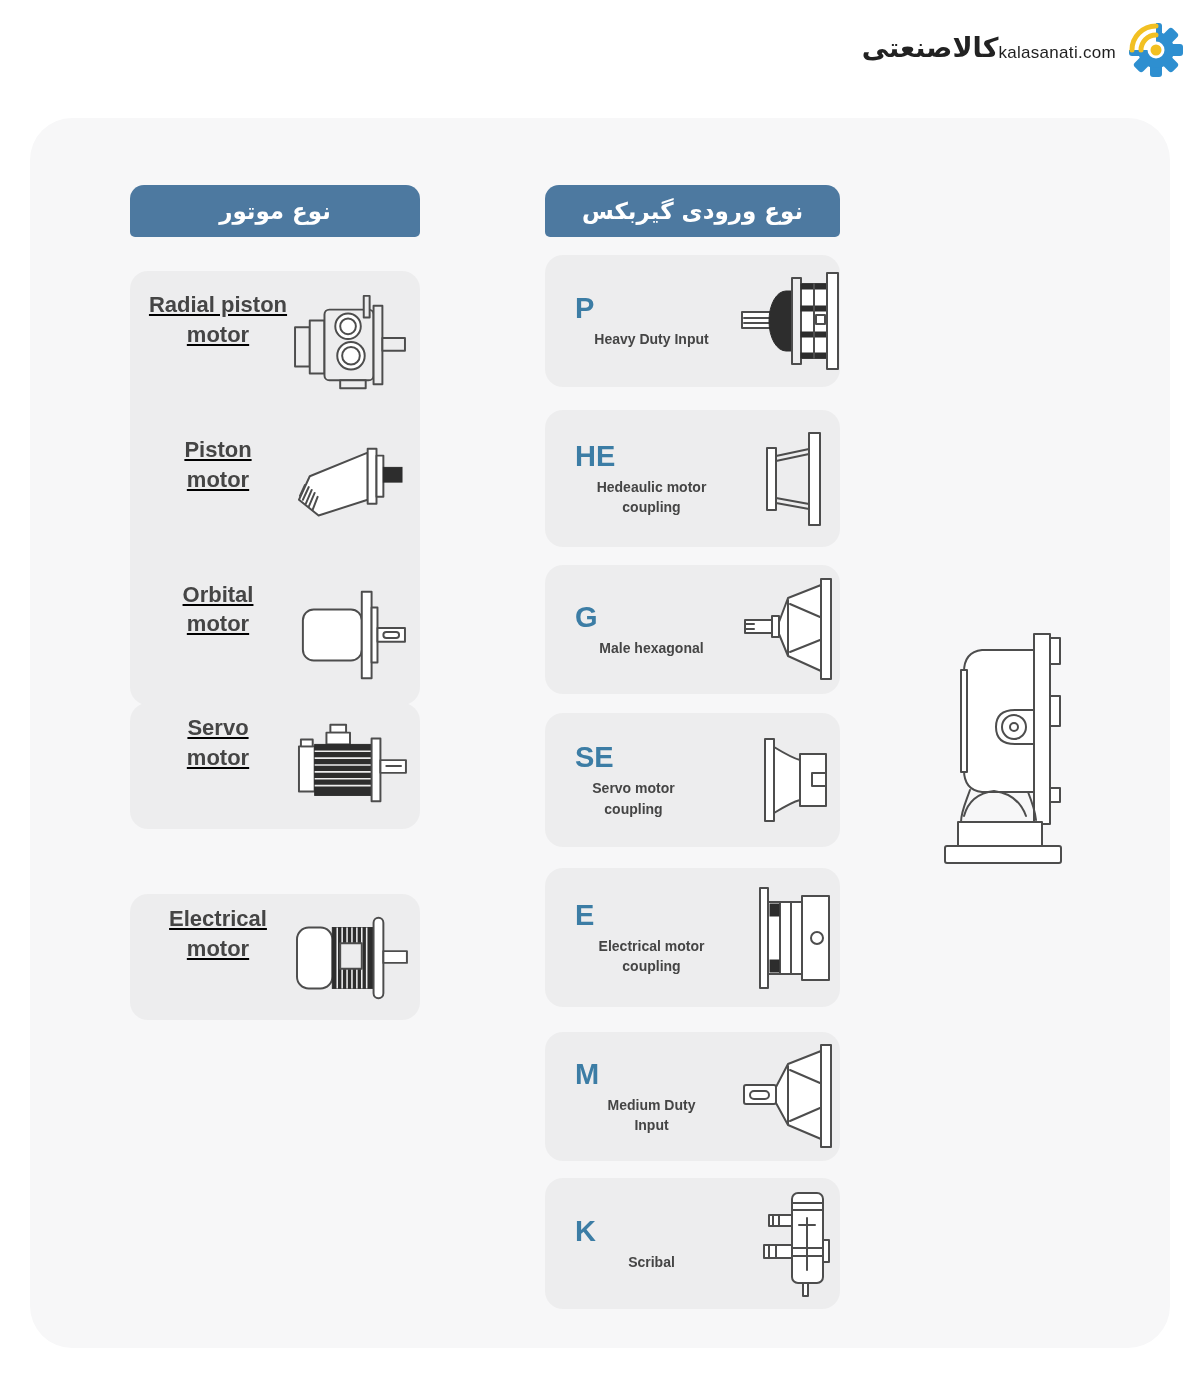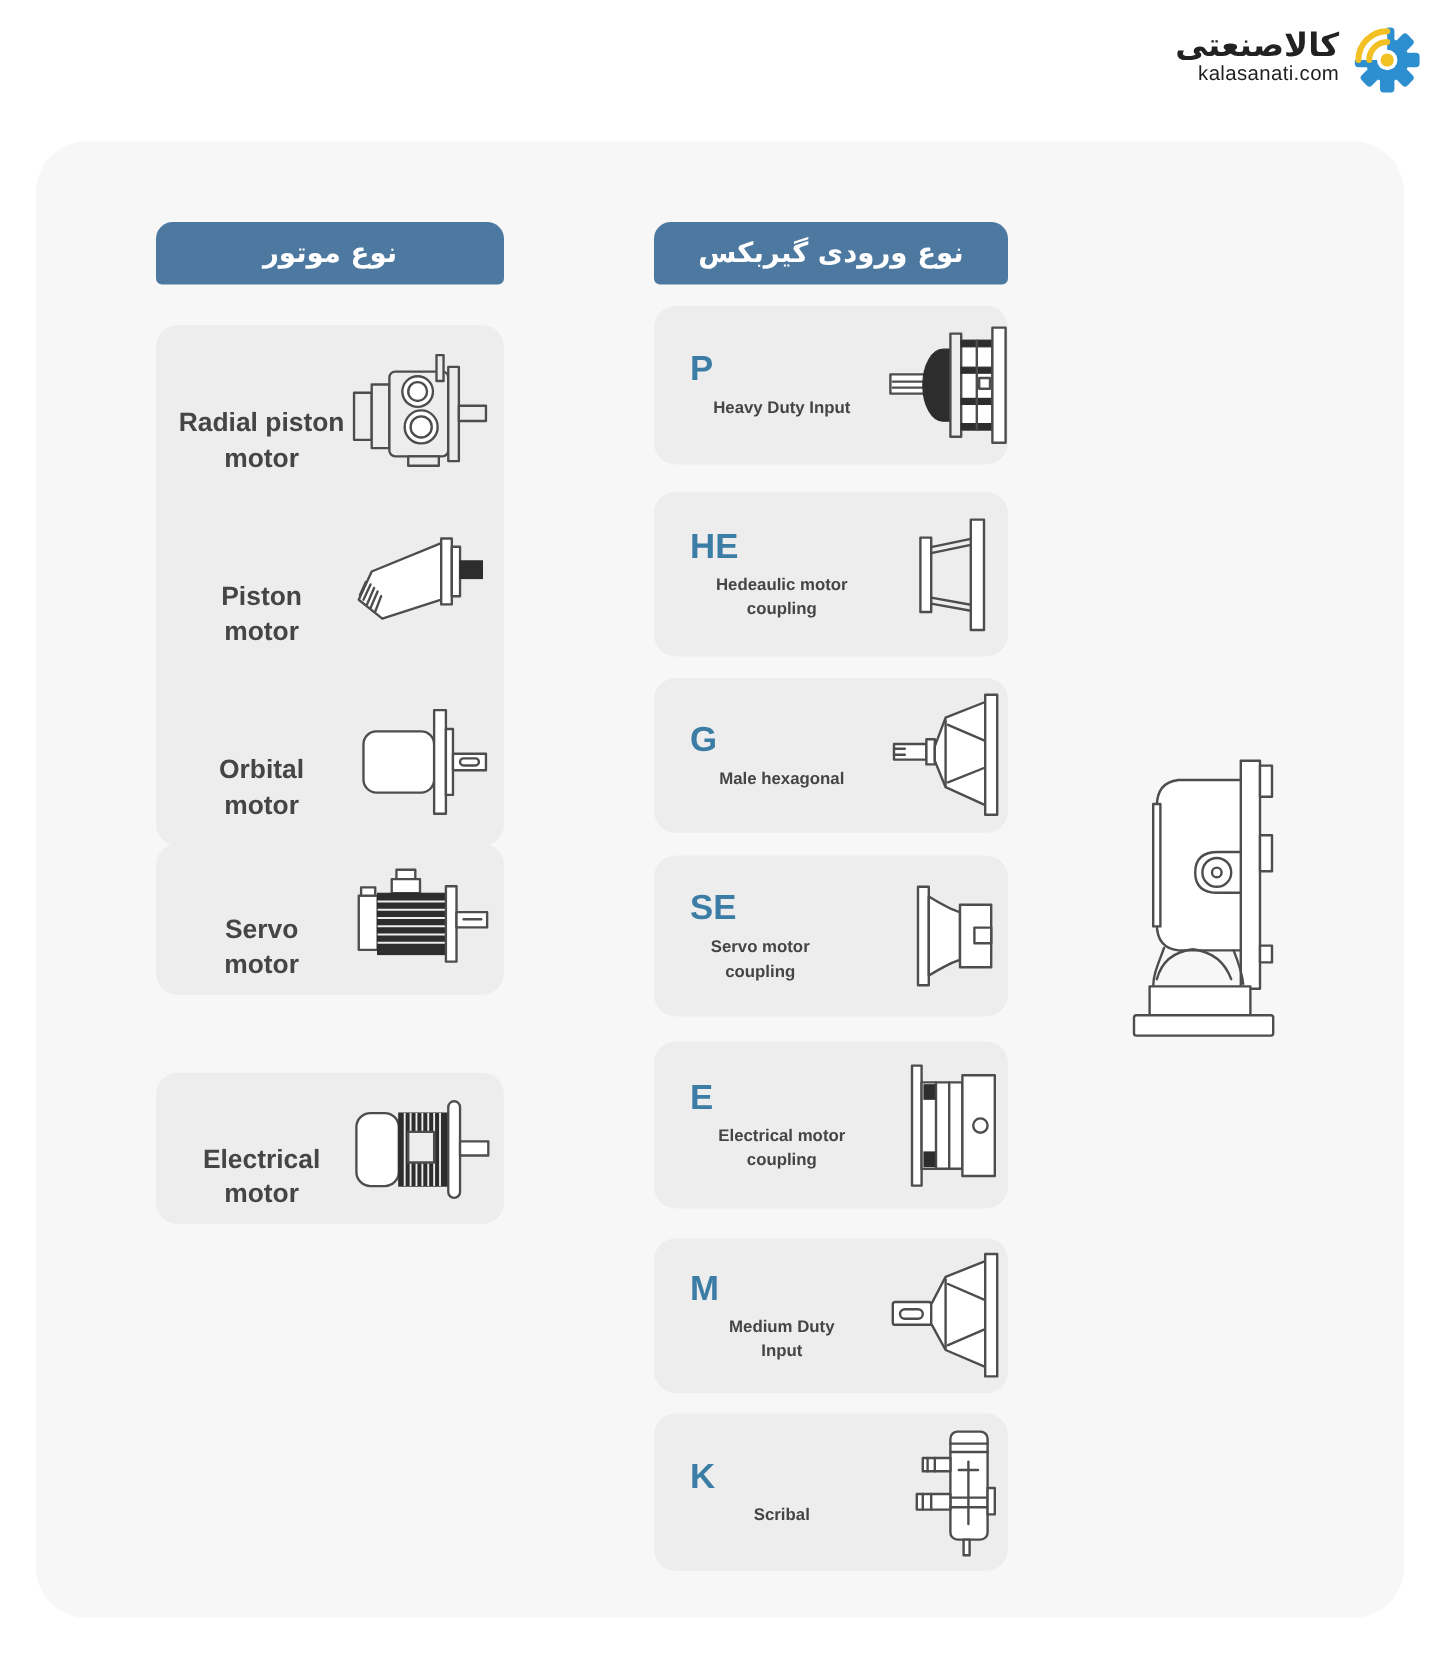--- a/index.html
+++ b/index.html
@@ -3,34 +3,34 @@
 <meta charset="utf-8">
 <style>
   html,body{margin:0;padding:0;background:#ffffff;}
   .page{position:relative;width:1200px;height:1380px;background:#ffffff;overflow:hidden;
         font-family:"Liberation Sans",sans-serif;}
   
   .title{position:absolute;top:22px;left:0;width:1030px;text-align:center;
          font-family:"DejaVu Sans",sans-serif;direction:rtl;
          font-size:35px;font-weight:bold;color:#252525;}
   .logo{position:absolute;top:16px;right:14px;display:flex;align-items:center;gap:6px;}
-  .logo-text{display:flex;flex-direction:column;align-items:flex-end;line-height:1.05;justify-content:center;}
+  .logo-text{display:flex;flex-direction:row;align-items:flex-end;line-height:1.05;justify-content:center;}
   .logo-brand{font-family:"DejaVu Sans",sans-serif;direction:rtl;font-size:27px;font-weight:bold;color:#222;}
   .logo-domain{font-size:17px;color:#1f1f1f;letter-spacing:.3px;}
   
   .container{position:absolute;left:30px;top:118px;width:1140px;height:1230px;
              background:#f7f7f8;border-radius:42px;}
   .pill{position:absolute;height:52px;background:#4d79a0;border-radius:14px 14px 5px 5px;
         color:#ffffff;font-family:"DejaVu Sans",sans-serif;direction:rtl;
         font-size:23px;font-weight:bold;display:flex;align-items:center;justify-content:center;}
   .card{position:absolute;background:#ededee;border-radius:18px;}
   
   .pill-motor{left:100px;top:67px;width:290px;}
   .mcard{left:100px;width:290px;display:flex;flex-direction:column;justify-content:space-around;}
-  .mrow{display:flex;align-items:flex-end;padding:0 10px 0 16px;}
+  .mrow{display:flex;align-items:flex-start;padding:0 10px 0 16px;text-decoration:underline;}
   .mlabel{flex:1;text-align:center;font-size:22px;font-weight:bold;color:#454545;
           white-space:pre-line;line-height:1.35;}
   .micon{width:120px;flex:0 0 120px;display:flex;justify-content:center;}
   
   .pill-input{left:515px;top:67px;width:295px;}
   .icard{left:515px;width:295px;display:flex;align-items:center;}
   .itext{width:188px;padding-left:18px;}
   .icode{padding-left:12px;font-size:29px;font-weight:bold;color:#3c7da5;margin-bottom:4px;}
   .ilabel{text-align:center;font-size:14px;font-weight:bold;color:#454545;
           white-space:pre-line;line-height:1.45;}

